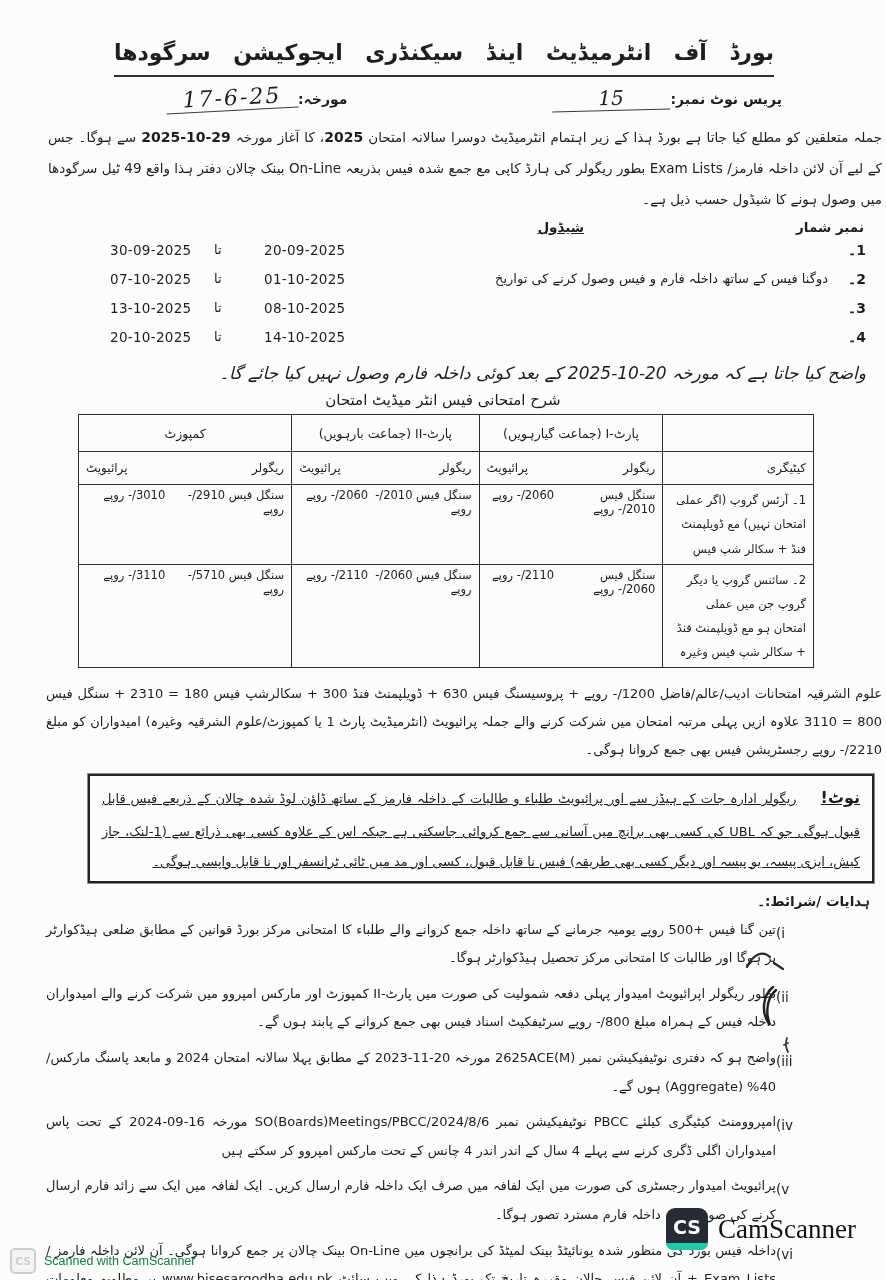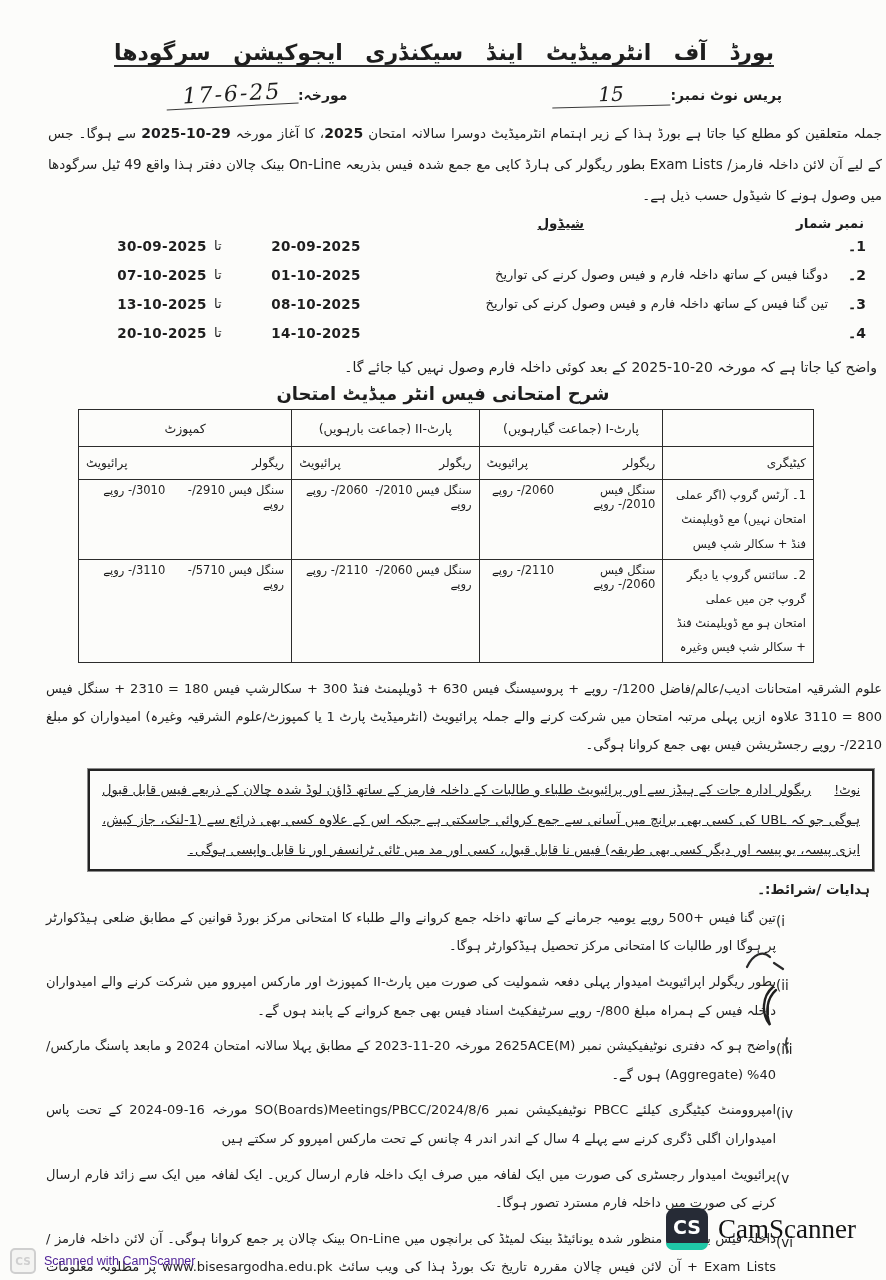--- a/index.html
+++ b/index.html
@@ -3,23 +3,23 @@
 <meta charset="utf-8">
 <style>
   html,body{margin:0;padding:0;background:#e8e8e6;}
   .page{
     position:relative;width:886px;height:1280px;margin:0 auto;
     background:#fcfcfa;color:#1e1e1e;direction:rtl;overflow:hidden;
     font-family:"DejaVu Sans",sans-serif;
   }
   
   .title{
-    margin:40px 112px 14px 114px;font-size:22px;font-weight:bold;
+    margin:40px 112px 8px 114px;font-size:22px;font-weight:bold;
     text-align:justify;text-align-last:justify;
-    border-bottom:2px solid #2f2f2f;white-space:nowrap;
+    padding-bottom:10px;border-bottom:2px solid #2f2f2f;white-space:nowrap;
   }
   .pn-row{display:flex;align-items:flex-end;margin:6px 104px 0 166px;font-size:14px;font-weight:bold;}
   .pn-label,.pn-date-label{padding-bottom:4px;}
   .hand{
     font-family:"DejaVu Serif",serif;font-style:italic;font-weight:normal;
     direction:ltr;text-align:center;border-bottom:1.6px solid #3a3a3a;
   }
   .pn-number{width:118px;font-size:20px;transform:rotate(-1.5deg);}
   .pn-date{width:132px;font-size:22px;transform:rotate(-3deg);letter-spacing:2px;}
   .pn-spacer{flex:1;}
@@ -27,63 +27,63 @@
   .intro{margin:10px 4px 0 48px;font-size:13.5px;line-height:2.3;text-align:justify;}
   .intro b{font-size:14px;}
   
   .sched-head{display:flex;align-items:center;margin:4px 22px 0 0;font-size:13.5px;font-weight:bold;}
   .sched-serial-h{margin-left:212px;}
   .sched-title{text-decoration:underline;}
   .sched-row{display:flex;align-items:center;margin:0 20px 0 110px;font-size:13px;height:29px;}
   .s-no{width:38px;font-weight:bold;font-size:14px;}
   .s-desc{width:372px;white-space:nowrap;overflow:hidden;}
   .s-spacer{flex:1;}
-  .s-date{width:104px;direction:ltr;text-align:center;font-weight:bold;font-size:13.5px;letter-spacing:.3px;}
+  .s-date{width:104px;direction:ltr;font-weight:normal;font-size:13.5px;letter-spacing:.3px;}
   .s-ta{width:50px;text-align:left;font-size:13px;}
   
-  .clarify{margin:12px 9px 0 0;font-size:14px;}
-  
-  .fee-title{text-align:center;font-weight:bold;font-size:18px;margin-top:8px;letter-spacing:.5px;}
+  .clarify{margin:12px 20px 0 0;font-size:17px;font-style:italic;}
+  
+  .fee-title{text-align:center;font-weight:normal;font-size:15px;margin-top:8px;letter-spacing:.5px;}
   table.fees{border-collapse:collapse;table-layout:fixed;width:736px;margin:5px 72px 0 78px;}
   table.fees td{border:1.7px solid #2c2c2c;padding:3px 7px;font-size:11.5px;vertical-align:top;}
   tr.h1 td{height:30px;text-align:center;vertical-align:middle;font-size:12.5px;}
   tr.h2 td{height:26px;vertical-align:middle;font-size:12px;}
   td.cat-head{text-align:right;font-size:13px;}
   .rp{display:flex;justify-content:space-between;}
   .rp span{display:block;}
   tr.r1 td{height:58px;}
   tr.r2 td{height:88px;}
   td.cat{font-size:11.8px;line-height:2.1;}
   .fee-reg{width:56%;}
   .fee-priv{width:40%;}
   
   .feenote{margin:12px 4px 0 46px;font-size:13px;line-height:2.15;text-align:justify;}
   .notebox{
     margin:10px 12px 0 88px;border:2px solid #232323;box-shadow:0 0 0 1px #8a8a8a;
     padding:4px 12px;font-size:13px;line-height:2.3;text-align:justify;
   }
-  .notebox .note-head{font-weight:normal;font-size:12px;text-decoration:underline;margin-left:19px;}
+  .notebox .note-head{font-weight:bold;font-size:16px;text-decoration:underline;margin-left:19px;}
   .notebox .note-body{text-decoration:underline;}
   
   .instr-head{margin:10px 16px 0 0;font-size:13.5px;font-weight:bold;width:fit-content;}
   .instr{display:flex;margin:7px 62px 0 46px;font-size:13px;line-height:2.2;}
   .marker{width:48px;flex:none;direction:ltr;text-align:left;padding-top:3px;font-size:13.5px;}
   .itext{flex:1;text-align:justify;}
   
   .pen{position:absolute;pointer-events:none;}
   
   .cs-footer{position:absolute;right:30px;top:1208px;display:flex;align-items:center;gap:10px;direction:ltr;}
   .cs-icon{width:42px;height:42px;background:#262b36;border-radius:9px;position:relative;display:flex;align-items:center;justify-content:center;}
   .cs-icon::after{content:"";position:absolute;bottom:0;left:0;right:0;height:7px;background:#1fc8a7;border-radius:0 0 9px 9px;}
   .cs-letters{color:#ffffff;font-weight:bold;font-size:19px;margin-top:-4px;font-family:"DejaVu Sans",sans-serif;}
   .cs-brand{font-family:"Liberation Serif","DejaVu Serif",serif;font-size:27px;color:#141414;}
   
   .wm{position:absolute;left:10px;bottom:6px;display:flex;align-items:center;gap:8px;direction:ltr;}
   .wm-icon{width:22px;height:22px;border:2px solid #cfcfcf;border-radius:5px;color:#cfcfcf;font-size:10.5px;font-weight:bold;display:flex;align-items:center;justify-content:center;background:#f4f4f2;}
-  .wm-text{font-size:12.5px;color:#4c1d95;font-family:"Liberation Sans","DejaVu Sans",sans-serif;}
+  .wm-text{font-size:12.5px;color:#15803d;font-family:"Liberation Sans","DejaVu Sans",sans-serif;}
 </style>
 </head>
 <body>
 
 <div class="page">
 
   <div class="title">بورڈ آف انٹرمیڈیٹ اینڈ سیکنڈری ایجوکیشن سرگودھا</div>
 
   <div class="pn-row">
     <span class="pn-label">پریس نوٹ نمبر:</span>
@@ -110,21 +110,20 @@
   <div class="sched-row">
     <span class="s-no">2۔</span>
     <span class="s-desc">دوگنا فیس کے ساتھ داخلہ فارم و فیس وصول کرنے کی تواریخ</span>
     <span class="s-spacer"></span>
     <span class="s-date">01-10-2025</span>
     <span class="s-ta">تا</span>
     <span class="s-date">07-10-2025</span>
   </div>
   <div class="sched-row">
     <span class="s-no">3۔</span>
-    <span class="s-desc">تین گنا فیس کے ساتھ داخلہ فارم و فیس وصول کرنے کی تواریخ</span>
     <span class="s-spacer"></span>
     <span class="s-date">08-10-2025</span>
     <span class="s-ta">تا</span>
     <span class="s-date">13-10-2025</span>
   </div>
   <div class="sched-row">
     <span class="s-no">4۔</span>
     <span class="s-spacer"></span>
     <span class="s-date">14-10-2025</span>
     <span class="s-ta">تا</span>

